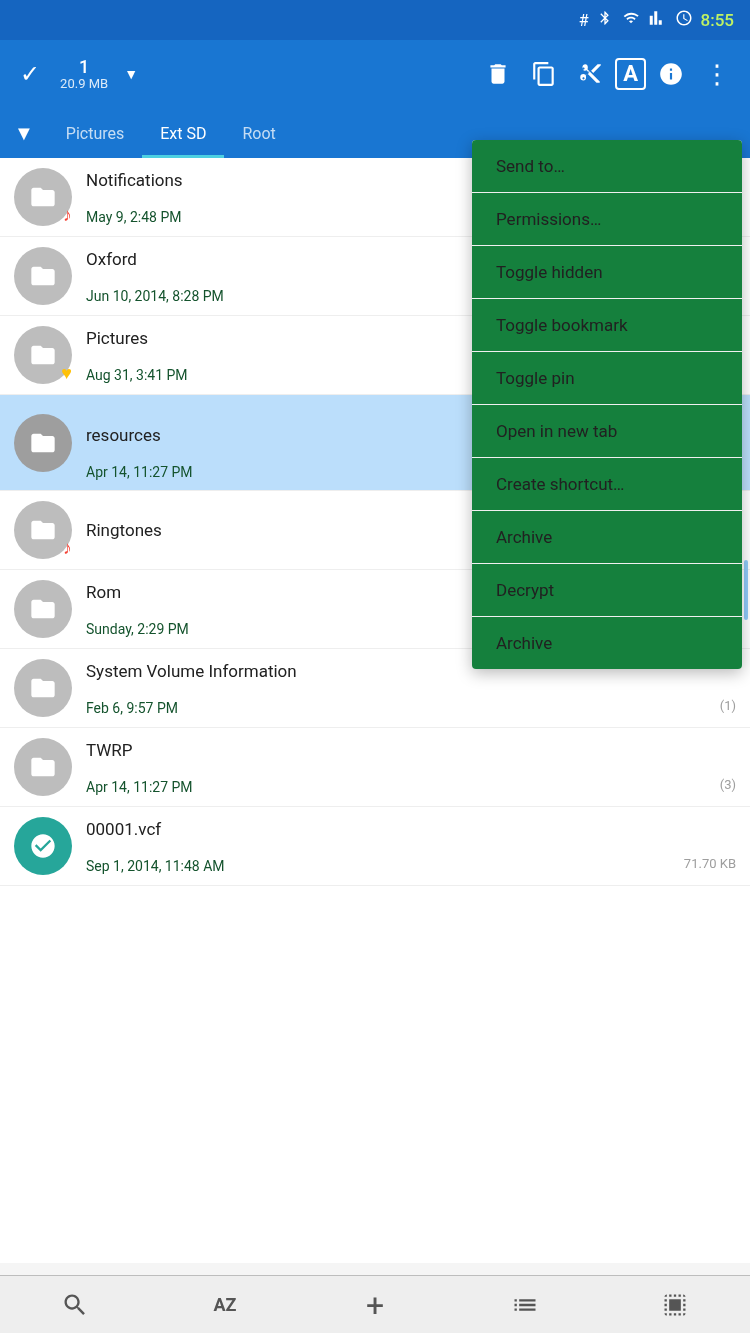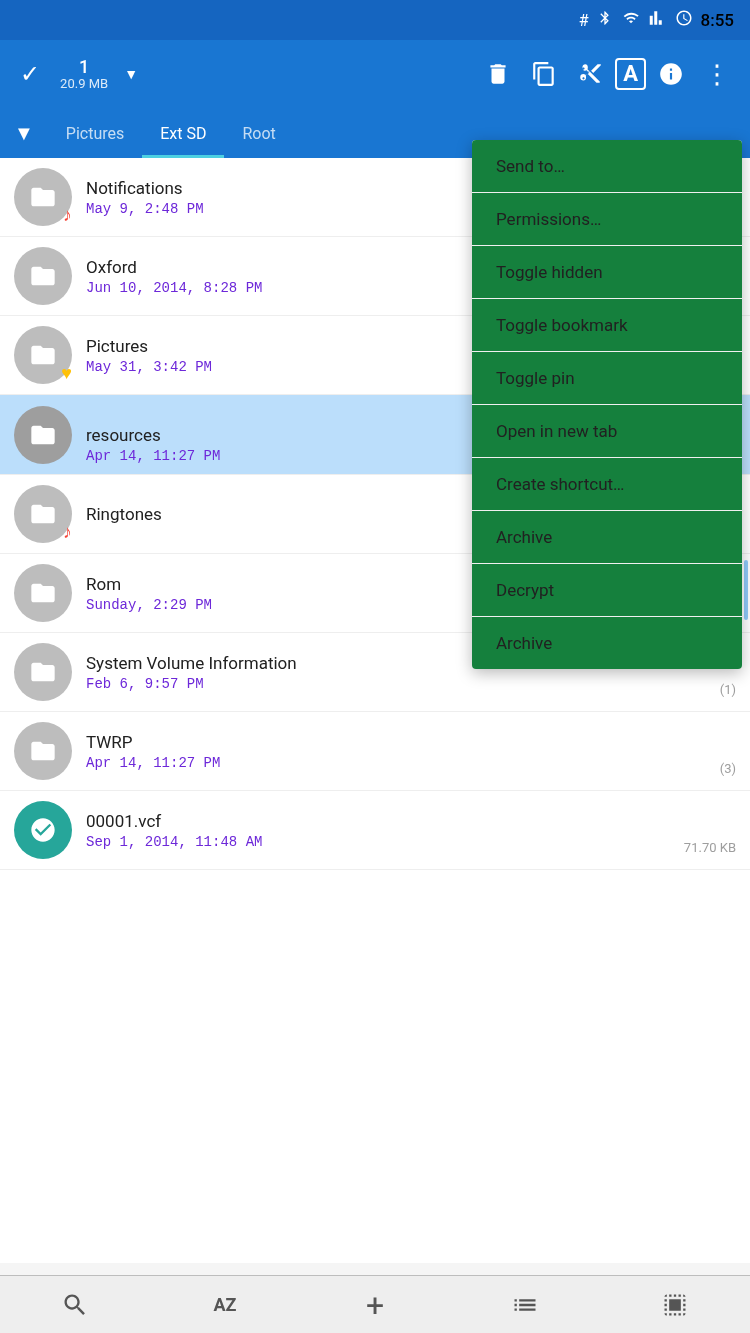--- a/index.html
+++ b/index.html
@@ -23,21 +23,21 @@
       gap: 10px;
     }
     .status-bar-icons {
       display: flex;
       align-items: center;
       gap: 8px;
       color: white;
       font-size: 16px;
     }
     .status-time {
-      color: #000000;
+      color: #bef264;
       font-size: 17px;
       font-weight: 500;
     }
 
     
     .toolbar {
       background: #1976d2;
       height: 68px;
       display: flex;
       align-items: center;
@@ -177,23 +177,22 @@
       font-size: 17px;
       color: #212121;
       font-weight: 400;
     }
     .file-name.bold {
       font-weight: 400;
       margin-top: 20px;
     }
     .file-date {
       font-size: 14px;
-      color: #6d28d9;
-      margin-top: 3px;
-      font-family: Liberation Mono, monospace;
+      color: #14532d;
+      margin-top: 19px;
     }
     .file-meta {
       font-size: 13px;
       color: #9e9e9e;
       text-align: right;
       align-self: flex-end;
       margin-bottom: 4px;
     }
 
     
@@ -366,21 +365,21 @@
     <div class="file-icon-wrap">
       <div class="folder-icon">
         <svg class="folder-svg" viewBox="0 0 24 24" fill="white">
             <path d="M10 4H4c-1.11 0-2 .89-2 2v12c0 1.1.89 2 2 2h16c1.1 0 2-.9 2-2V8c0-1.11-.9-2-2-2h-8l-2-2z"></path>
           </svg>
       </div>
       <span class="badge badge-heart">♥</span>
     </div>
     <div class="file-info">
       <div class="file-name">Pictures</div>
-      <div class="file-date">May 31, 3:42 PM</div>
+      <div class="file-date">Aug 31, 3:41 PM</div>
     </div>
   </div>
 
   <div class="file-item selected">
     <div class="file-icon-wrap">
       <div class="folder-icon" style="background:#9e9e9e;">
         <svg class="folder-svg" viewBox="0 0 24 24" fill="white">
             <path d="M10 4H4c-1.11 0-2 .89-2 2v12c0 1.1.89 2 2 2h16c1.1 0 2-.9 2-2V8c0-1.11-.9-2-2-2h-8l-2-2z"></path>
           </svg>
       </div>

